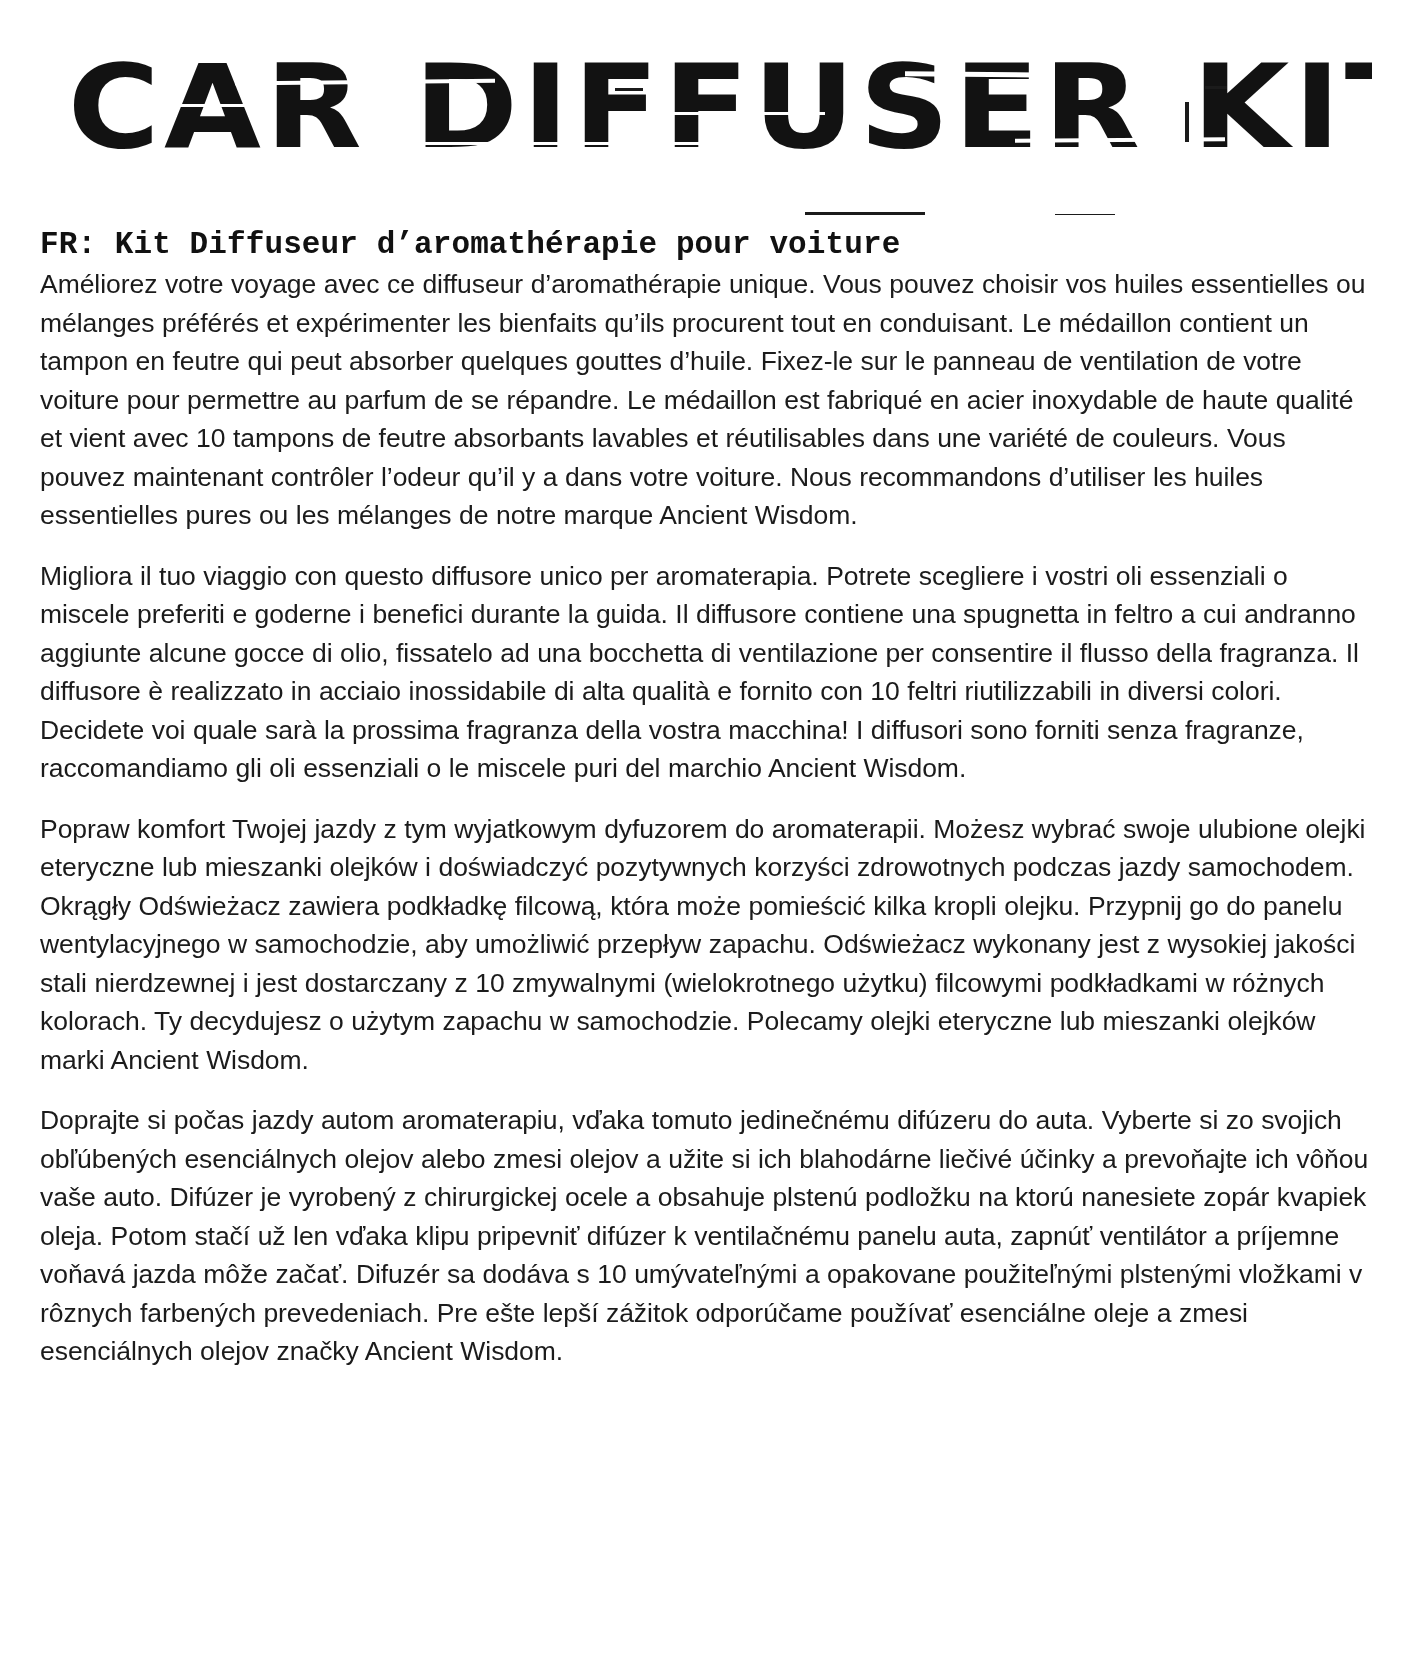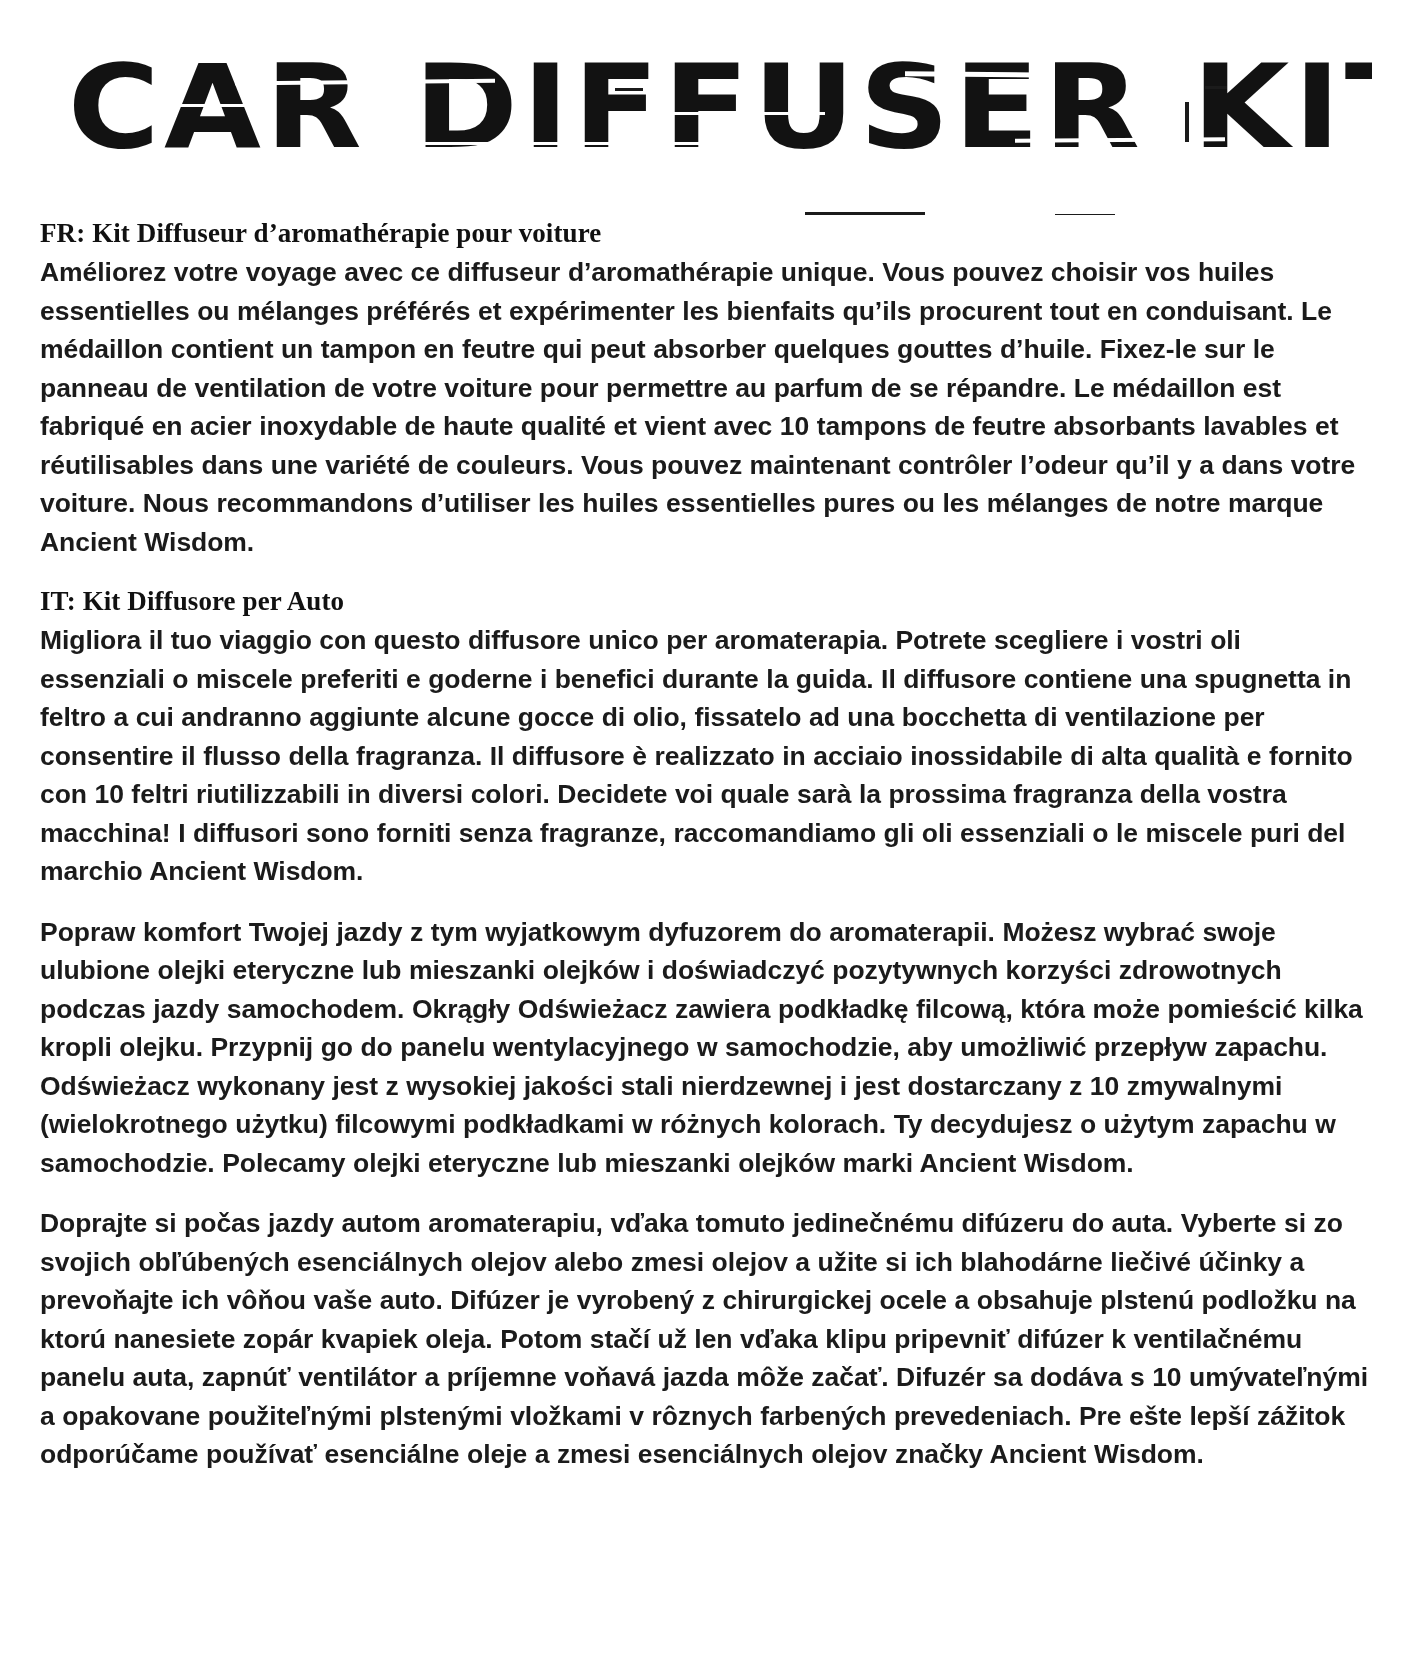--- a/index.html
+++ b/index.html
@@ -75,31 +75,31 @@
 
   
   .content {
     padding: 0 2px 0 2px;
   }
   .section {
     margin-bottom: 22px;
   }
   .section:last-child { margin-bottom: 0; }
   .sec-heading {
-    font-family: Liberation Serif, serif;
+    font-family: Liberation Mono, monospace;
     font-weight: bold;
-    font-size: 27px;
+    font-size: 31px;
     line-height: 36px;
     color: #111111;
-    margin: 0 0 2px 0;
+    margin: 12px 0 2px 0;
     letter-spacing: 0.1px;
   }
   .sec-body {
     font-family: "Liberation Sans", sans-serif;
-    font-weight: bold;
+    font-weight: normal;
     font-size: 26.5px;
     line-height: 38.5px;
     color: #1b1b1b;
     margin: 0;
     text-align: left;
     letter-spacing: -0.05px;
     word-spacing: 0.2px;
   }
 </style>
 </head>
@@ -126,21 +126,20 @@
   </div>
 
   <div class="content">
 
     <div class="section">
       <h2 class="sec-heading">FR: Kit Diffuseur d’aromathérapie pour voiture</h2>
       <p class="sec-body">Améliorez votre voyage avec ce diffuseur d’aromathérapie unique. Vous pouvez choisir vos huiles essentielles ou mélanges préférés et expérimenter les bienfaits qu’ils procurent tout en conduisant. Le médaillon contient un tampon en feutre qui peut absorber quelques gouttes d’huile. Fixez-le sur le panneau de ventilation de votre voiture pour permettre au parfum de se répandre. Le médaillon est fabriqué en acier inoxydable de haute qualité et vient avec 10 tampons de feutre absorbants lavables et réutilisables dans une variété de couleurs. Vous pouvez maintenant contrôler l’odeur qu’il y a dans votre voiture. Nous recommandons d’utiliser les huiles essentielles pures ou les mélanges de notre marque Ancient Wisdom.</p>
     </div>
 
     <div class="section">
-      <h2 class="sec-heading">IT: Kit Diffusore per Auto</h2>
       <p class="sec-body">Migliora il tuo viaggio con questo diffusore unico per aromaterapia. Potrete scegliere i vostri oli essenziali o miscele preferiti e goderne i benefici durante la guida. Il diffusore contiene una spugnetta in feltro a cui andranno aggiunte alcune gocce di olio, fissatelo ad una bocchetta di ventilazione per consentire il flusso della fragranza. Il diffusore è realizzato in acciaio inossidabile di alta qualità e fornito con 10 feltri riutilizzabili in diversi colori. Decidete voi quale sarà la prossima fragranza della vostra macchina! I diffusori sono forniti senza fragranze, raccomandiamo gli oli essenziali o le miscele puri del marchio Ancient Wisdom.</p>
     </div>
 
     <div class="section">
       <p class="sec-body">Popraw komfort Twojej jazdy z tym wyjatkowym dyfuzorem do aromaterapii.  Możesz wybrać swoje ulubione olejki eteryczne lub mieszanki olejków i doświadczyć pozytywnych korzyści zdrowotnych podczas jazdy samochodem. Okrągły Odświeżacz zawiera podkładkę filcową, która może pomieścić kilka kropli olejku. Przypnij go do panelu wentylacyjnego w samochodzie, aby umożliwić przepływ zapachu. Odświeżacz wykonany jest z wysokiej jakości stali nierdzewnej i jest dostarczany z 10 zmywalnymi (wielokrotnego użytku) filcowymi podkładkami w różnych kolorach. Ty decydujesz o użytym zapachu w samochodzie. Polecamy olejki eteryczne lub mieszanki olejków marki Ancient Wisdom.</p>
     </div>
 
     <div class="section">
       <p class="sec-body">Doprajte si počas jazdy autom aromaterapiu, vďaka tomuto jedinečnému difúzeru do auta. Vyberte si zo svojich obľúbených esenciálnych olejov alebo zmesi olejov a užite si ich blahodárne liečivé účinky a prevoňajte ich vôňou vaše auto. Difúzer je vyrobený z chirurgickej ocele a obsahuje plstenú podložku na ktorú nanesiete zopár kvapiek oleja. Potom stačí už len vďaka klipu pripevniť difúzer k ventilačnému panelu auta, zapnúť ventilátor a príjemne voňavá jazda môže začať. Difuzér sa dodáva s 10 umývateľnými a opakovane použiteľnými plstenými vložkami v rôznych farbených prevedeniach. Pre ešte lepší zážitok odporúčame používať esenciálne oleje a zmesi esenciálnych olejov značky Ancient Wisdom.</p>
     </div>

